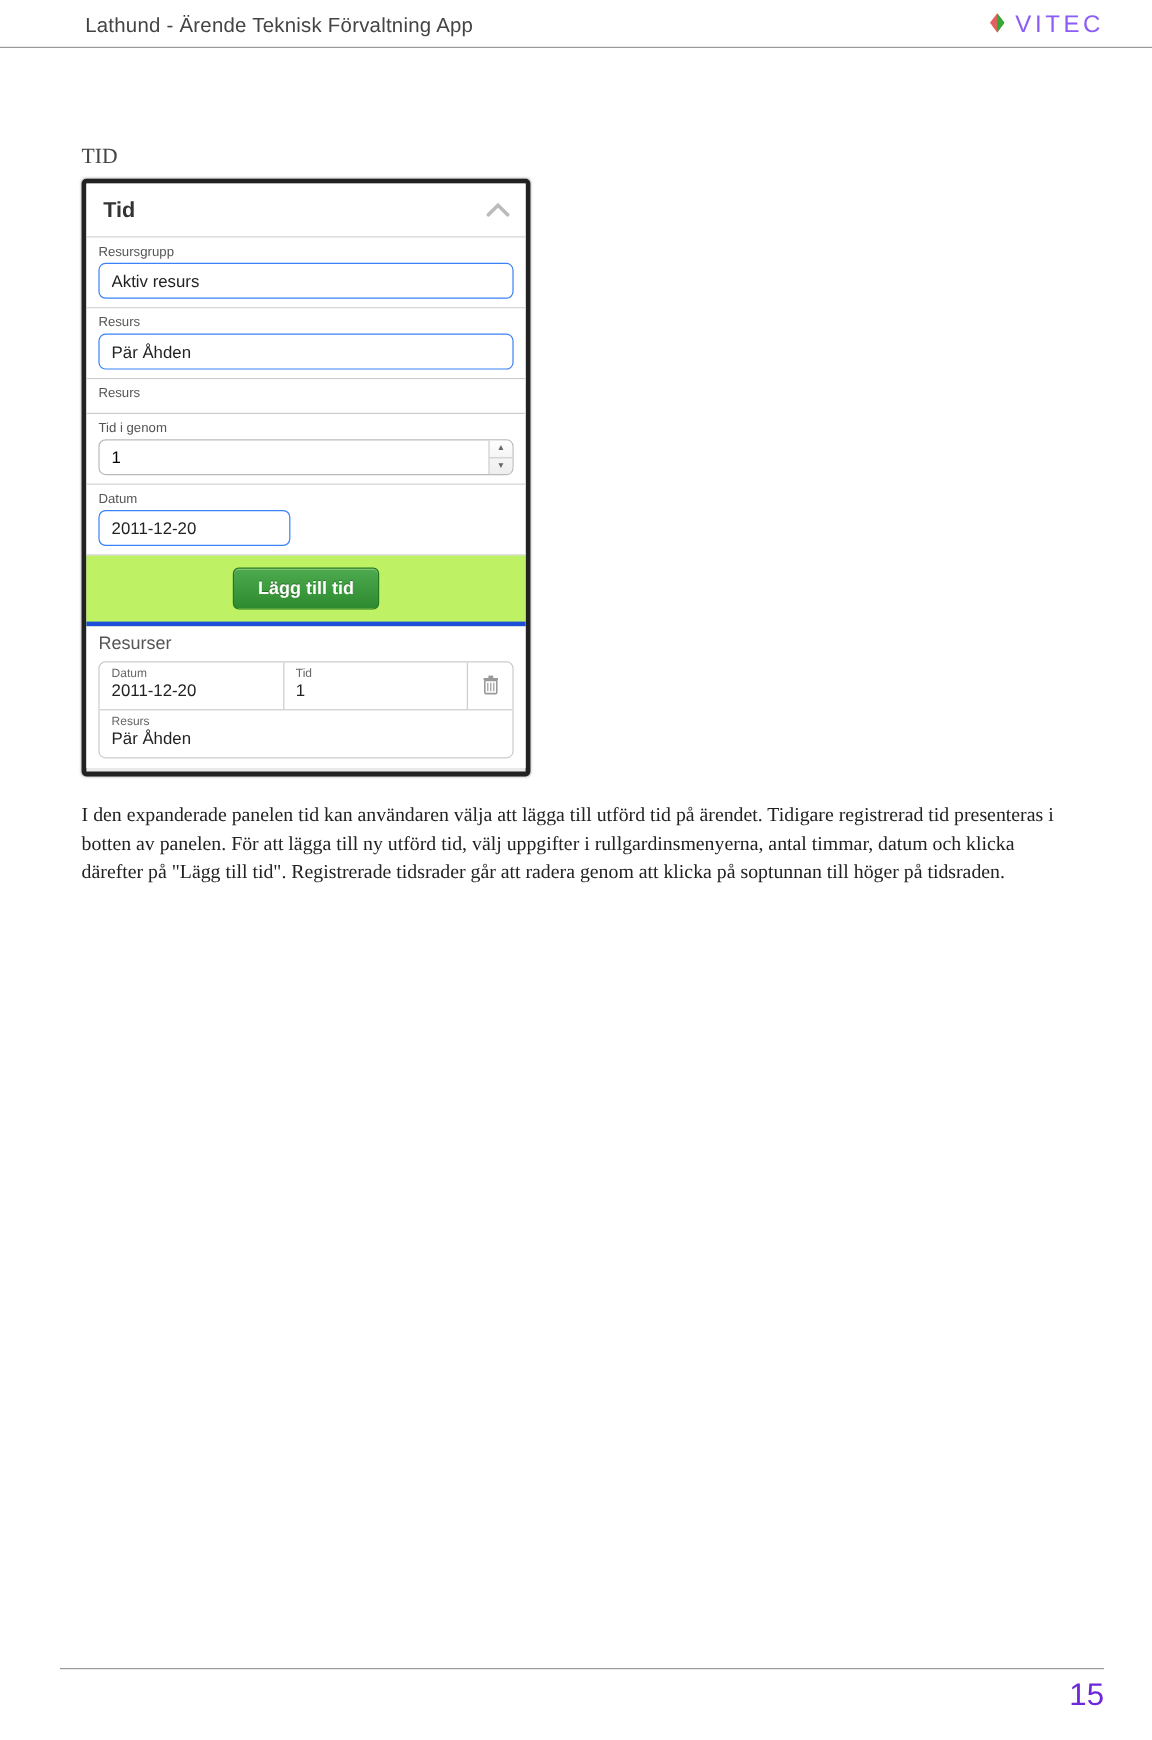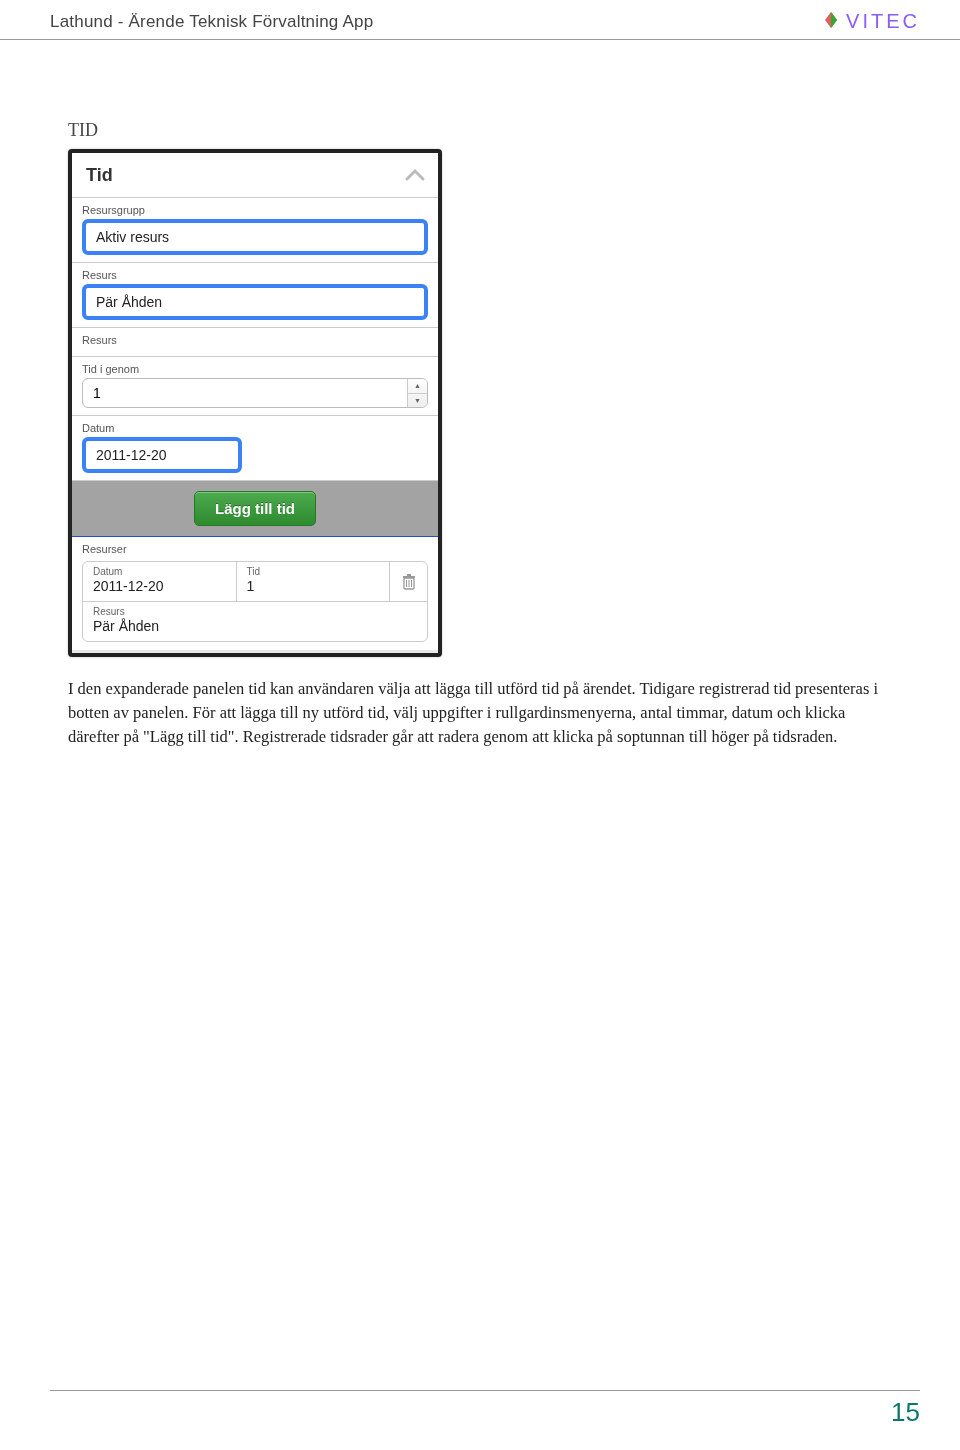--- a/index.html
+++ b/index.html
@@ -8,21 +8,21 @@
     background: #fff;
     width: 960px;
     height: 1450px;
     position: relative;
     color: #333;
   }
   .page-header {
     display: flex;
     justify-content: space-between;
     align-items: center;
-    padding: 10px 40px 6px 50px;
+    padding: 10px 40px 6px 71px;
     border-bottom: 1.5px solid #999;
   }
   .page-header .title {
     font-size: 17px;
     color: #444;
     letter-spacing: 0.2px;
   }
   .brand {
     display: flex;
     align-items: center;
@@ -74,21 +74,21 @@
     padding: 6px 10px 7px 10px;
   }
   .field-label {
     font-size: 11px;
     color: #555;
     margin-bottom: 3px;
     display: block;
   }
   .field-input {
     width: 100%;
-    border: 4px solid #3b82f6;
+    border: 1px solid #3b82f6;
     border-radius: 6px;
     padding: 6px 10px;
     font-size: 14px;
     color: #222;
     background: #fff;
     font-family: inherit;
   }
   .field-input.short { width: 160px; }
   .spinner-wrap {
     display: flex;
@@ -118,22 +118,22 @@
     flex: 1;
     display: flex;
     align-items: center;
     justify-content: center;
     font-size: 7px;
     color: #666;
     cursor: pointer;
   }
   .spinner-btns div:first-child { border-bottom: 1px solid #ccc; }
   .big-btn-row {
-    background: #a3a3a3;
-    border-bottom: 1px solid #1d4ed8;
+    background: #bef264;
+    border-bottom: 4px solid #1d4ed8;
     padding: 10px;
     display: flex;
     justify-content: center;
   }
   .big-btn {
     background: linear-gradient(#4eaa4e,#2e8a2e);
     border: 1px solid #237a23;
     color: #fff;
     font-size: 15px;
     font-weight: bold;
@@ -141,21 +141,21 @@
     border-radius: 5px;
     text-shadow: 0 -1px 0 rgba(0,0,0,0.3);
     box-shadow: inset 0 1px 0 rgba(255,255,255,0.3);
     cursor: pointer;
   }
   .resources {
     background: #fff;
     padding: 6px 10px 8px 10px;
   }
   .resources-title {
-    font-size: 11px;
+    font-size: 15px;
     color: #555;
     margin-bottom: 6px;
     display: block;
   }
   .res-grid {
     border: 1px solid #ccc;
     border-radius: 6px;
     overflow: hidden;
   }
   .res-top {
@@ -200,21 +200,21 @@
     position: absolute;
     bottom: 22px;
     left: 50px;
     right: 40px;
     border-top: 1.5px solid #999;
     text-align: right;
     padding-top: 6px;
   }
   .page-num {
     font-size: 26px;
-    color: #0f766e;
+    color: #6d28d9;
   }
 </style>
 </head>
 <body>
 
 <div class="page-header">
   <span class="title">Lathund - Ärende Teknisk Förvaltning App</span>
   <div class="brand">
     <span>
       <svg width="18" height="18" viewBox="0 0 18 18">

